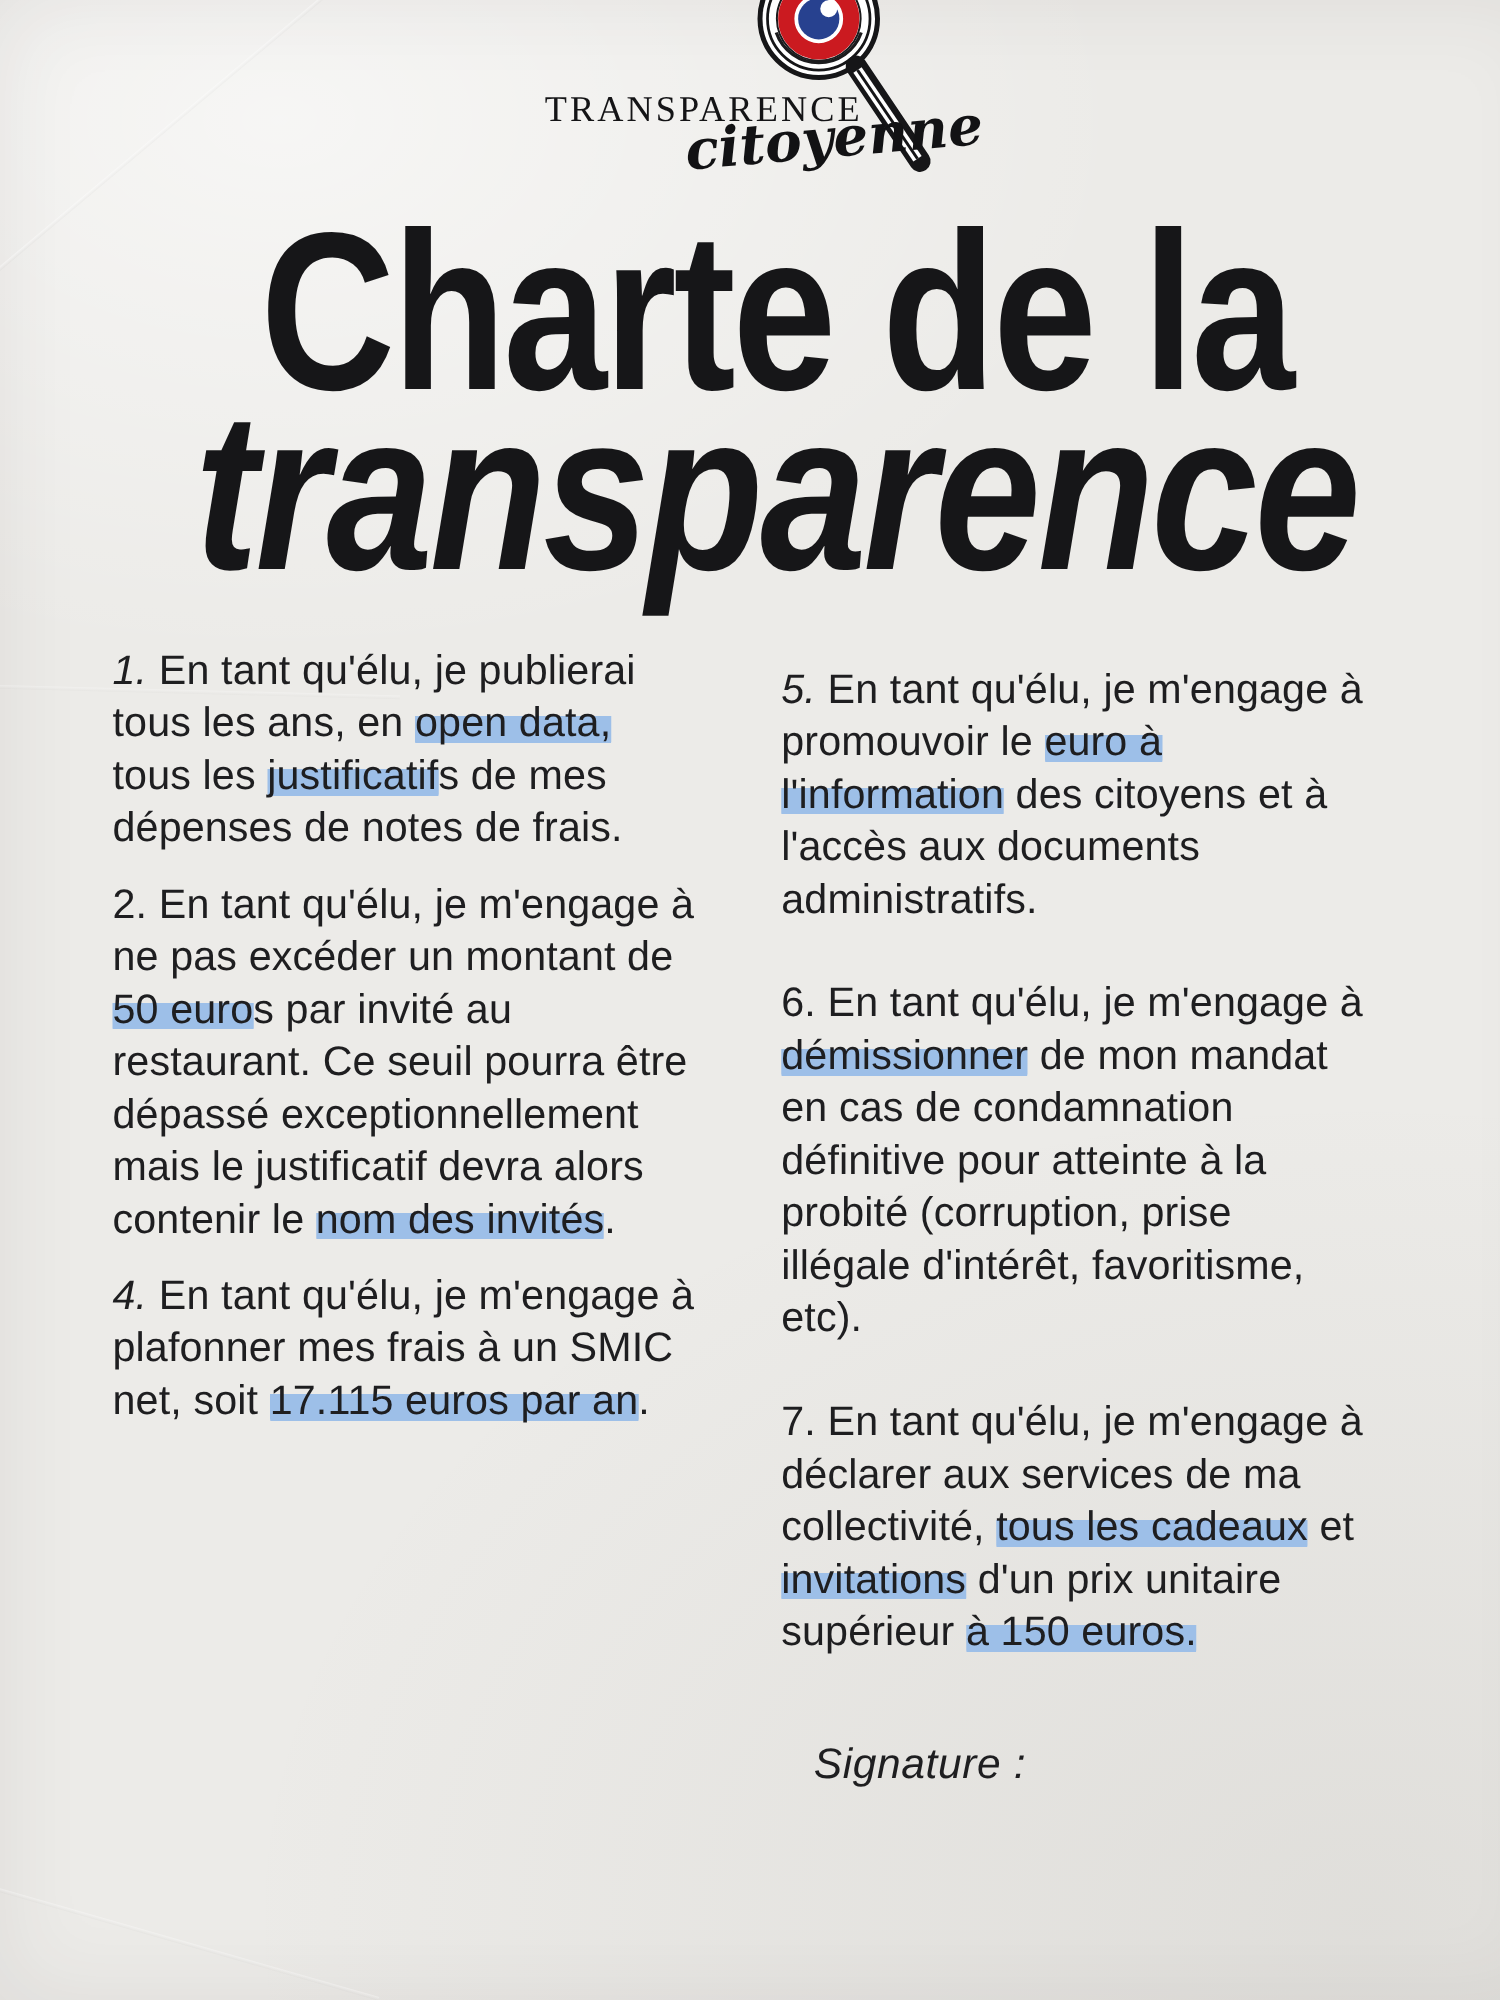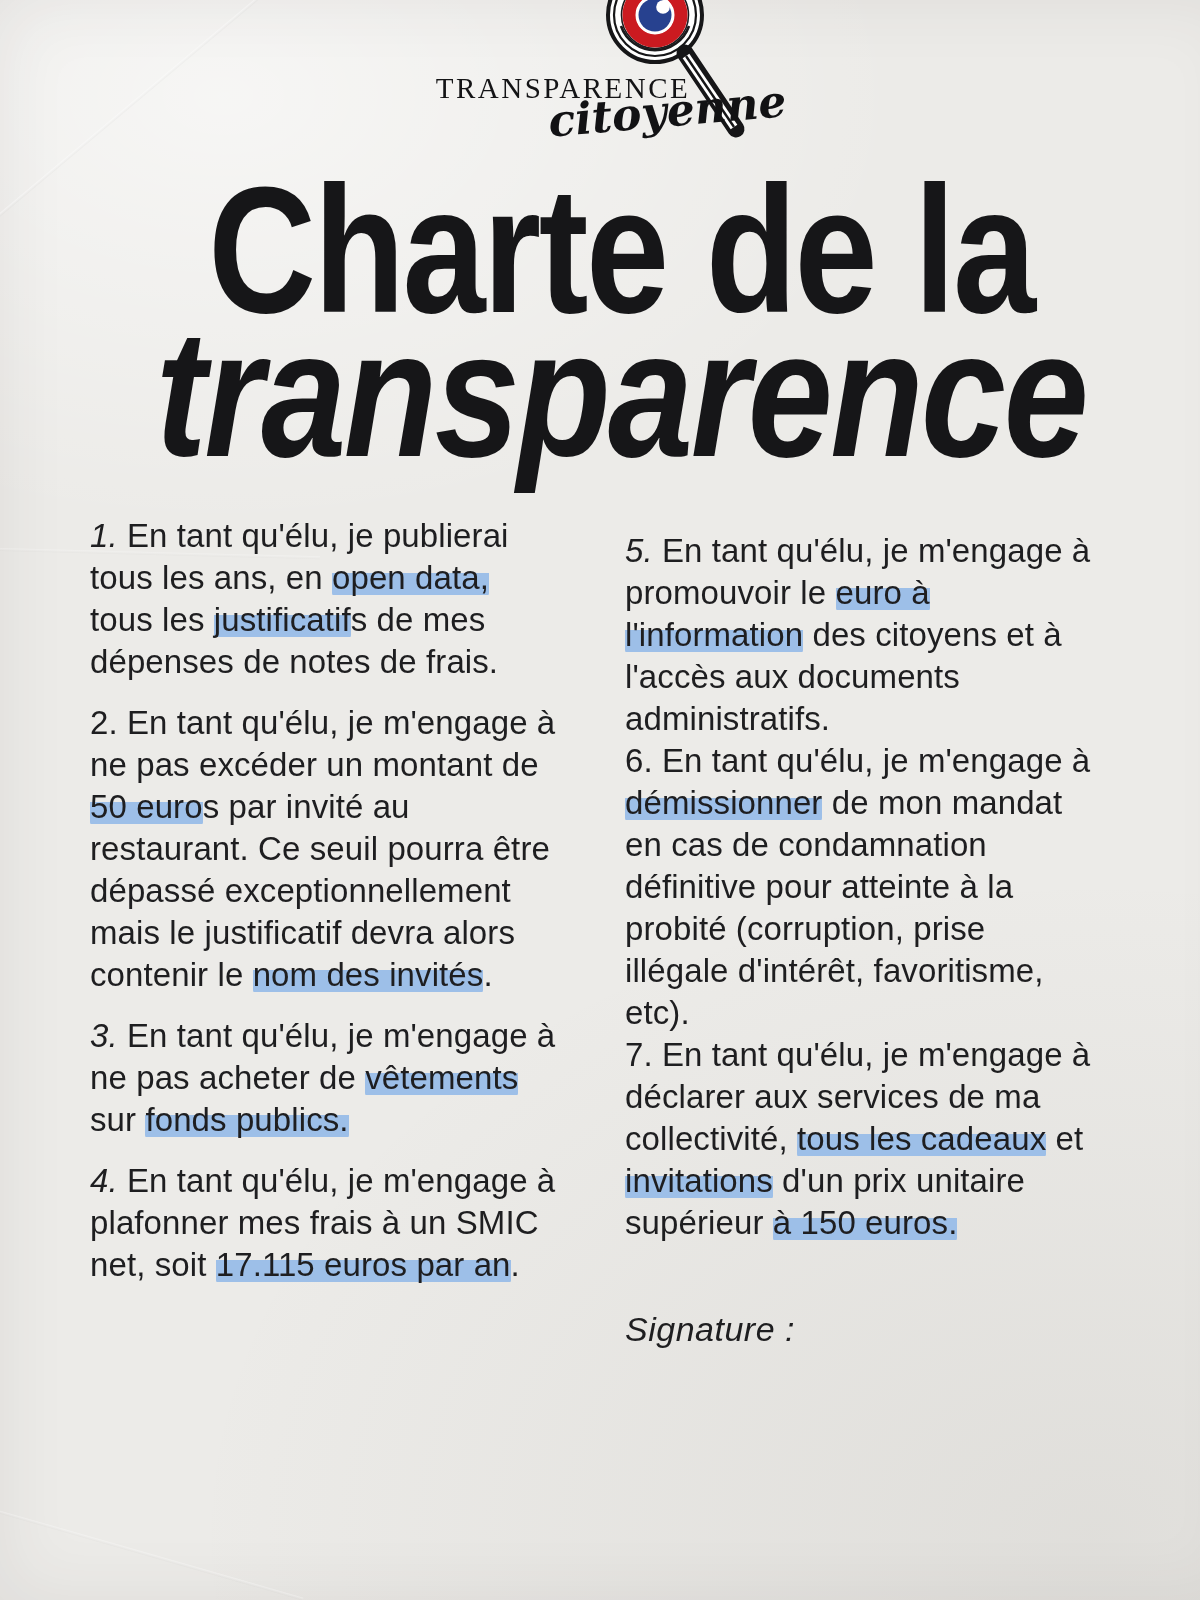--- a/index.html
+++ b/index.html
@@ -55,29 +55,29 @@
   
   .col{position:absolute;width:505px;}
   .col-left{left:90px;top:515px;}
   .col-right{left:625px;top:530px;}
   .charter-item{
     font-size:33px;line-height:42px;
     white-space:pre-line;
     letter-spacing:0.1px;
   }
   .col-left .charter-item + .charter-item{margin-top:19px;}
-  .col-right .charter-item + .charter-item{}
+  .col-right .charter-item + .charter-item{margin-top:41px;}
   .num.italic{font-style:italic;}
   .hl{
     background-image:linear-gradient(rgba(0,0,0,0) 38%, var(--hl) 38%, var(--hl) 96%, rgba(0,0,0,0) 96%);
     border-radius:3px;
   }
   .signature{
     margin-top:66px;
-    font-size:34px;font-style:italic;letter-spacing:0.5px;
+    font-size:34px;font-style:italic;letter-spacing:0.5px;margin-left:26px;
   }
 </style>
 </head>
 <body>
 
 <div class="page">
 
   <div class="crease c1"></div>
   <div class="crease c2"></div>
   <div class="crease c3"></div>
@@ -114,23 +114,20 @@
 tous les ans, en </span><span class="hl">open data,</span><span class="seg">
 tous les </span><span class="hl">justificatif</span><span class="seg">s de mes
 dépenses de notes de frais.</span></div>
     <div class="charter-item"><span class="num">2. </span><span class="seg">En tant qu'élu, je m'engage à
 ne pas excéder un montant de
 </span><span class="hl">50 euro</span><span class="seg">s par invité au
 restaurant. Ce seuil pourra être
 dépassé exceptionnellement
 mais le justificatif devra alors
 contenir le </span><span class="hl">nom des invités</span><span class="seg">.</span></div>
-    <div class="charter-item"><span class="num italic">3. </span><span class="seg">En tant qu'élu, je m'engage à
-ne pas acheter de </span><span class="hl">vêtements</span><span class="seg">
-sur </span><span class="hl">fonds publics.</span></div>
     <div class="charter-item"><span class="num italic">4. </span><span class="seg">En tant qu'élu, je m'engage à
 plafonner mes frais à un SMIC
 net, soit </span><span class="hl">17.115 euros par an</span><span class="seg">.</span></div>
   </div>
 
   <div class="col col-right">
     <div class="charter-item"><span class="num italic">5. </span><span class="seg">En tant qu'élu, je m'engage à
 promouvoir le </span><span class="hl">euro à</span><span class="seg">
 </span><span class="hl">l'information</span><span class="seg"> des citoyens et à
 l'accès aux documents

